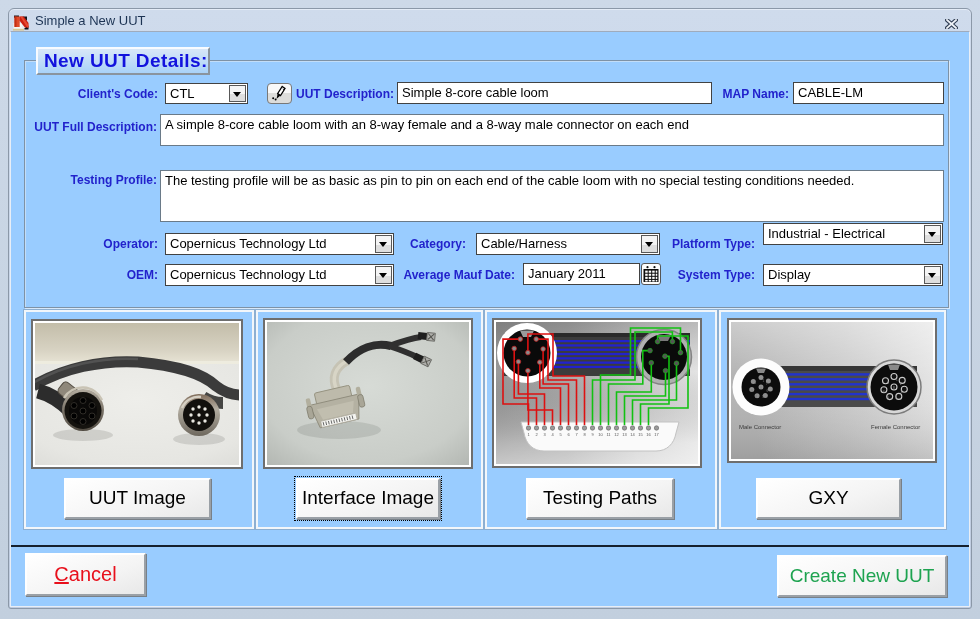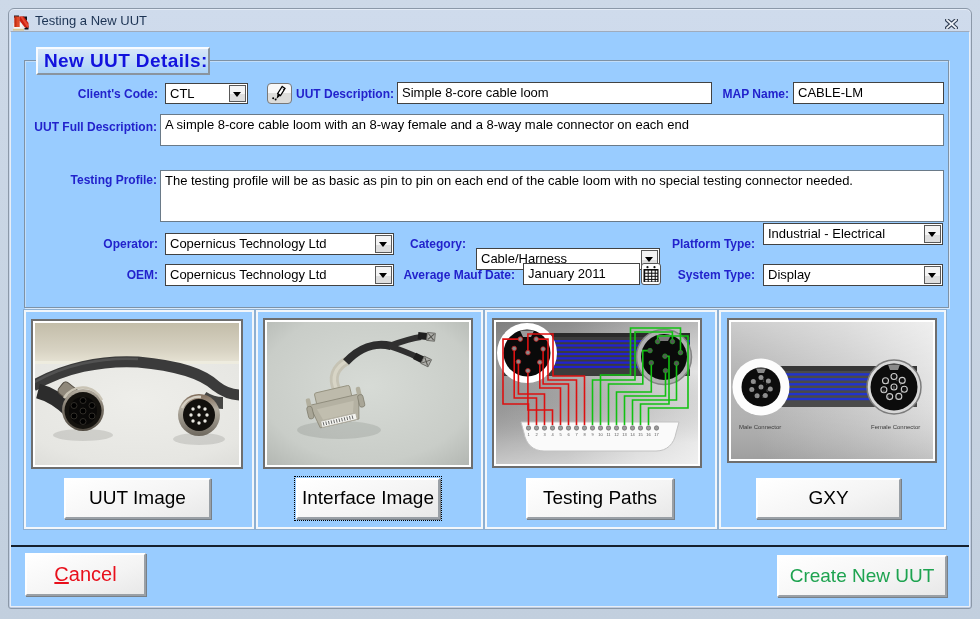--- a/index.html
+++ b/index.html
@@ -55,21 +55,21 @@
     <rect x="0" y="13.8" width="11" height="1.8" fill="#d8c694"></rect>
     <rect x="1" y="0.5" width="5" height="2.5" fill="#1a1a22"></rect>
     <rect x="9.5" y="1.5" width="4.5" height="4" fill="#15151d"></rect>
     <rect x="11.5" y="11" width="4" height="3.5" fill="#0f0f15"></rect>
     <rect x="9" y="8" width="3.5" height="5" fill="#e8ecf0"></rect>
     <rect x="1.5" y="1.5" width="5.2" height="10.5" fill="#e04a28"></rect>
     <rect x="1.5" y="1.5" width="2" height="10.5" fill="#c42f14"></rect>
     <path d="M6.5,1.5 L10.8,1.5 L15.5,8 L15.5,12.5 L11.8,12.5 L6.5,5.5 Z" fill="#cc2012"></path>
     <path d="M7.2,1.5 L9.2,1.5 L15.5,10 L15.5,12.5 L14.2,12.5 Z" fill="#e64a30"></path>
   </svg>
-  <div class="abs" id="titletext">Testing a New UUT</div>
+  <div class="abs" id="titletext">Simple a New UUT</div>
   <svg class="abs" style="left:945px;top:19px" width="13" height="10" viewBox="0 0 13 10">
     <path d="M2 1 L11 9 M11 1 L2 9" stroke="#313f55" stroke-width="4" stroke-linecap="square"></path>
     <path d="M2 1 L11 9 M11 1 L2 9" stroke="#eef2f7" stroke-width="1.8" stroke-linecap="square"></path>
   </svg>
 
   <div class="abs" id="groupbox"></div>
   <div class="abs" id="legend">New UUT Details:</div>
 
   <div class="abs lbl" style="left:38px;top:87px;width:120px;">Client's Code:</div>
   <div class="abs combo" style="left:165px;top:83px;width:83px;height:21px;">CTL<span class="arrowbtn"></span></div>
@@ -83,26 +83,26 @@
     </svg>
   </div>
   <div class="abs lbl" style="left:296px;top:87px;width:98px;">UUT Description:</div>
   <div class="abs inp" style="left:397px;top:82px;width:315px;height:22px;">Simple 8-core cable loom</div>
   <div class="abs lbl" style="left:714px;top:87px;width:75px;">MAP Name:</div>
   <div class="abs inp" style="left:793px;top:82px;width:151px;height:22px;">CABLE-LM</div>
 
   <div class="abs lbl" style="left:30px;top:120px;width:127px;">UUT Full Description:</div>
   <div class="abs tarea" style="left:160px;top:114px;width:784px;height:32px;">A simple 8-core cable loom with an 8-way female and a 8-way male connector on each end</div>
   <div class="abs lbl" style="left:60px;top:173px;width:97px;">Testing Profile:</div>
-  <div class="abs tarea" style="left:160px;top:170px;width:784px;height:52px;">The testing profile will be as basic as pin to pin on each end of the cable loom with no special testing connector needed.</div>
+  <div class="abs tarea" style="left:160px;top:170px;width:784px;height:52px;">The testing profile will be as basic as pin to pin on each end of the cable loom with no special testing conditions needed.</div>
 
   <div class="abs lbl" style="left:80px;top:237px;width:78px;">Operator:</div>
   <div class="abs combo" style="left:165px;top:233px;width:229px;height:22px;">Copernicus Technology Ltd<span class="arrowbtn"></span></div>
   <div class="abs lbl" style="left:390px;top:237px;width:76px;">Category:</div>
-  <div class="abs combo" style="left:476px;top:233px;width:184px;height:22px;margin-top:15px;">Cable/Harness<span class="arrowbtn"></span></div>
+  <div class="abs combo" style="left:476px;top:233px;width:184px;height:22px;">Cable/Harness<span class="arrowbtn"></span></div>
   <div class="abs lbl" style="left:660px;top:237px;width:95px;">Platform Type:</div>
   <div class="abs combo" style="left:763px;top:223px;width:180px;height:22px;">Industrial - Electrical<span class="arrowbtn"></span></div>
 
   <div class="abs lbl" style="left:100px;top:268px;width:58px;">OEM:</div>
   <div class="abs combo" style="left:165px;top:264px;width:229px;height:22px;">Copernicus Technology Ltd<span class="arrowbtn"></span></div>
   <div class="abs lbl" style="left:395px;top:268px;width:120px;">Average Mauf Date:</div>
   <div class="abs inp" style="left:523px;top:263px;width:117px;height:22px;">January 2011</div>
   <div class="abs" style="left:641px;top:263px;width:20px;height:22px;background:#fcfcfc;border:1px solid #555;border-radius:3px;">
     <svg width="18" height="20" viewBox="0 0 18 20">
       <circle cx="5.5" cy="3.2" r="1.1" fill="#111"></circle>

